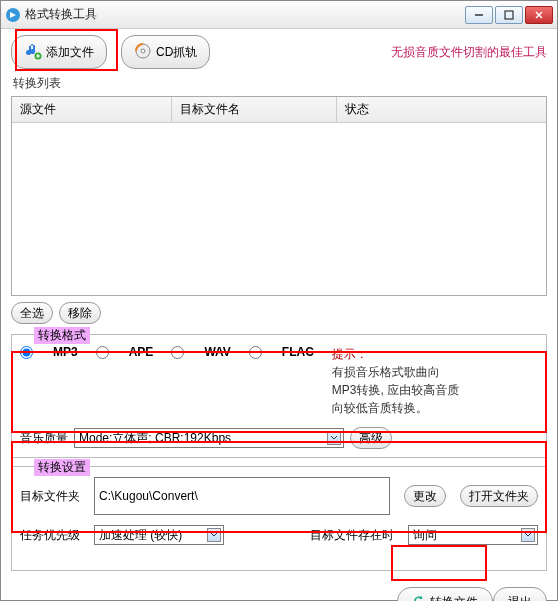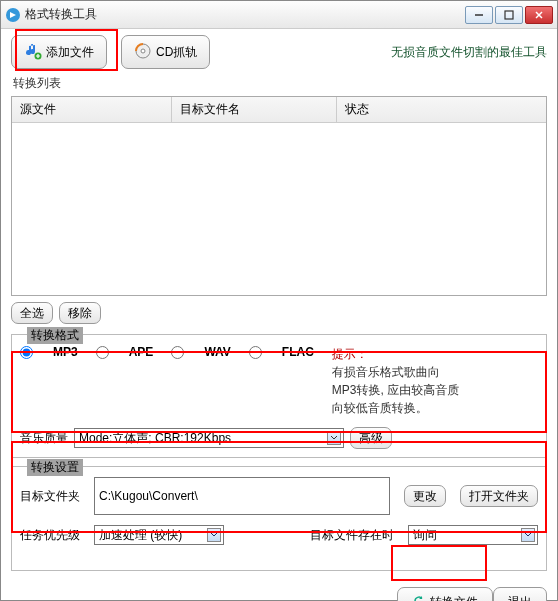--- a/index.html
+++ b/index.html
@@ -8,37 +8,37 @@
 .titlebar{height:28px;background:linear-gradient(#fdfdfd,#e8e8e8);border-bottom:1px solid #ccc;display:flex;align-items:center;padding:0 4px}
 .titlebar .ticon{width:16px;height:16px;margin-right:4px;position:relative}
 .titlebar .ticon svg{width:16px;height:16px}
 .titlebar .title{color:#222}
 .titlebar .spacer{flex:1}
 .winbtn{width:28px;height:18px;border:1px solid #7a9ab8;background:linear-gradient(#fafcff,#d6e6f5);margin-left:2px;display:flex;align-items:center;justify-content:center;border-radius:2px}
 .winbtn.close{background:linear-gradient(#f07070,#c93030);border-color:#a02020;color:#fff}
 .winbtn svg{width:10px;height:10px}
 .content{padding:6px 10px 10px 10px}
 .toprow{display:flex;align-items:center;margin-bottom:6px}
-.btn{background:linear-gradient(#fdfdfd,#e6e6e6);border:1px solid #9a9a9a;border-radius:7px;padding:4px 10px;display:inline-flex;align-items:center;gap:4px;cursor:pointer;height:30px}
+.btn{background:linear-gradient(#fdfdfd,#e6e6e6);border:1px solid #9a9a9a;border-radius:14px;padding:4px 10px;display:inline-flex;align-items:center;gap:4px;cursor:pointer;height:30px}
 .btn.small{height:22px;padding:2px 8px}
 .toprow .btn{height:34px;padding:4px 12px}
-.promo{margin-left:auto;color:#14532d}
+.promo{margin-left:auto;color:#be185d}
 .hl{border:2px solid #f00;position:absolute;pointer-events:none}
 .hl1{left:14px;top:28px;width:103px;height:42px}
 .hl2{left:10px;top:350px;width:536px;height:82px}
 .hl3{left:10px;top:440px;width:536px;height:92px}
 .hl4{left:390px;top:544px;width:96px;height:36px}
 .section-label{color:#333;margin:2px 0 4px 2px}
 .listpanel{border:1px solid #aaa;height:200px;background:#fff;margin-bottom:6px}
 .listhead{display:flex;background:linear-gradient(#f7f7f7,#ececec);border-bottom:1px solid #ccc}
 .listhead .col{padding:4px 8px;border-right:1px solid #ccc}
 .col1{width:160px}.col2{width:165px}.col3{flex:1;border-right:none!important}
 .listactions{margin-bottom:10px;display:flex;gap:6px}
 .fieldset{border:1px solid #bbb;padding:10px 8px 8px 8px;margin-bottom:8px;position:relative}
-.fieldset .legend{position:absolute;top:-8px;left:15px;background:#a3a3a3;padding:0 4px}
+.fieldset .legend{position:absolute;top:-8px;left:22px;background:#f0abfc;padding:0 4px}
 .fmtline{display:flex;align-items:flex-start;gap:18px}
 .radio{display:flex;align-items:center;gap:20px;font-weight:bold;font-size:14px}
 .radio input{width:13px;height:13px}
 .tip{color:#333;width:130px;line-height:1.5}
 .tip .tlabel{color:#b00000}
 .qline{display:flex;align-items:center;gap:6px;margin-top:10px}
 .combo{border:1px solid #777;background:#fff;height:20px;display:flex;align-items:center;padding:0 18px 0 4px;position:relative}
 .combo .arrow{position:absolute;right:2px;top:2px;width:14px;height:14px;border:1px solid #888;background:linear-gradient(#e6f0ff,#c6ddf5);display:flex;align-items:center;justify-content:center}
 .setline{display:flex;align-items:center;gap:14px;margin-bottom:10px}
 .txt{border:1px solid #777;background:#fff;height:20px;padding:18px 4px;flex:1}

